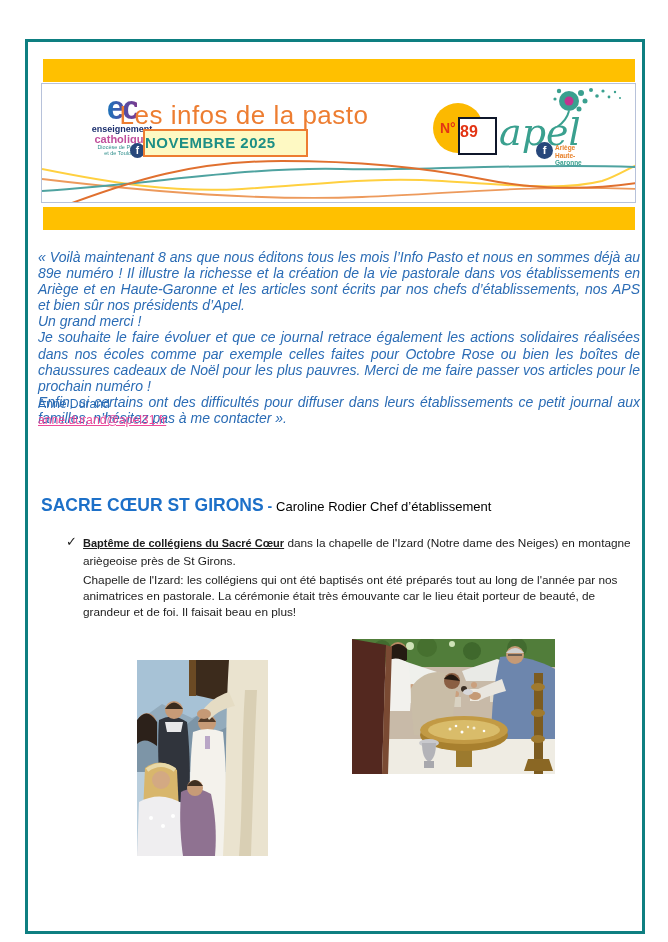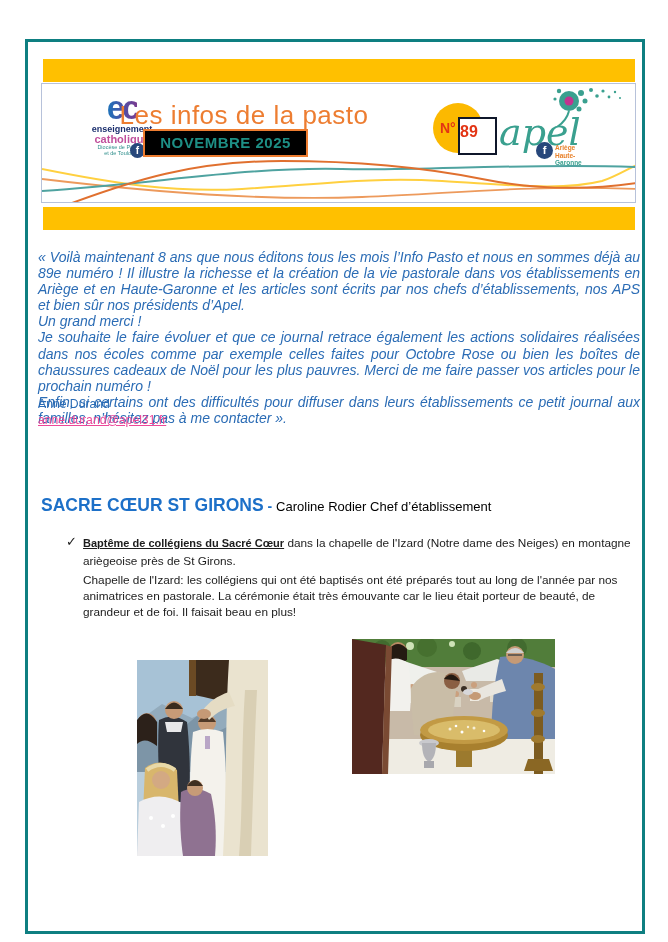--- a/index.html
+++ b/index.html
@@ -18,21 +18,21 @@
   .ec-logo { position:absolute; left:22px; top:8px; width:116px; text-align:center; }
   .ec-mono { font-size:33px; font-weight:bold; letter-spacing:-3px; line-height:32px;
              background:linear-gradient(90deg,#1b75bb,#4a52a8,#7a3b8f); -webkit-background-clip:text; background-clip:text; color:transparent; display:inline-block; }
   .ec-l1 { font-size:9px; font-weight:bold; color:#1b2f6e; line-height:10px; }
   .ec-l2 { font-size:11px; font-weight:bold; color:#c0509c; line-height:10px; }
   .ec-l3, .ec-l4 { font-size:5.5px; color:#2f8f8c; line-height:6px; }
   .ec-fb { position:absolute; left:88px; top:59px; width:15px; height:15px; border-radius:50%; background:#27477b; color:#fff; font-size:10px; font-weight:bold; line-height:15px; text-align:center; }
 
   
   .pasto-title { position:absolute; left:62px; top:16px; width:280px; text-align:center; font-size:26px; color:#ed7d31; letter-spacing:0.5px; }
-  .date-badge { position:absolute; left:101px; top:45px; width:165px; height:28px; border:2px solid #ed7d31; background:#000000; text-align:center; line-height:24px; font-size:15px; font-weight:bold; color:#1d8f85; letter-spacing:0.5px; }
+  .date-badge { position:absolute; left:101px; top:45px; width:165px; height:28px; border:2px solid #ed7d31; background:#fef9c3; text-align:left; line-height:24px; font-size:15px; font-weight:bold; color:#1d8f85; letter-spacing:0.5px; }
 
   
   .issue-circle { position:absolute; left:391px; top:19px; width:50px; height:50px; border-radius:50%; background:#fcb900; }
   .issue-label { position:absolute; left:398px; top:36px; font-size:14px; font-weight:bold; color:#e33414; }
   .issue-box { position:absolute; left:416px; top:33px; width:39px; height:38px; background:#ffffff; border:2px solid #0f172a; text-align:left; line-height:26px; font-size:16px; font-weight:bold; color:#e33414; }
 
   
   .apel-word { position:absolute; left:457px; top:28px; font-family:"DejaVu Serif", serif; font-style:italic; font-size:38px; color:#3aa08f; line-height:40px; }
   .apel-flower { position:absolute; left:503px; top:1px; }
   .apel-fb { position:absolute; left:494px; top:58px; width:17px; height:17px; border-radius:50%; background:#27477b; color:#fff; font-size:11px; font-weight:bold; line-height:17px; text-align:center; }

